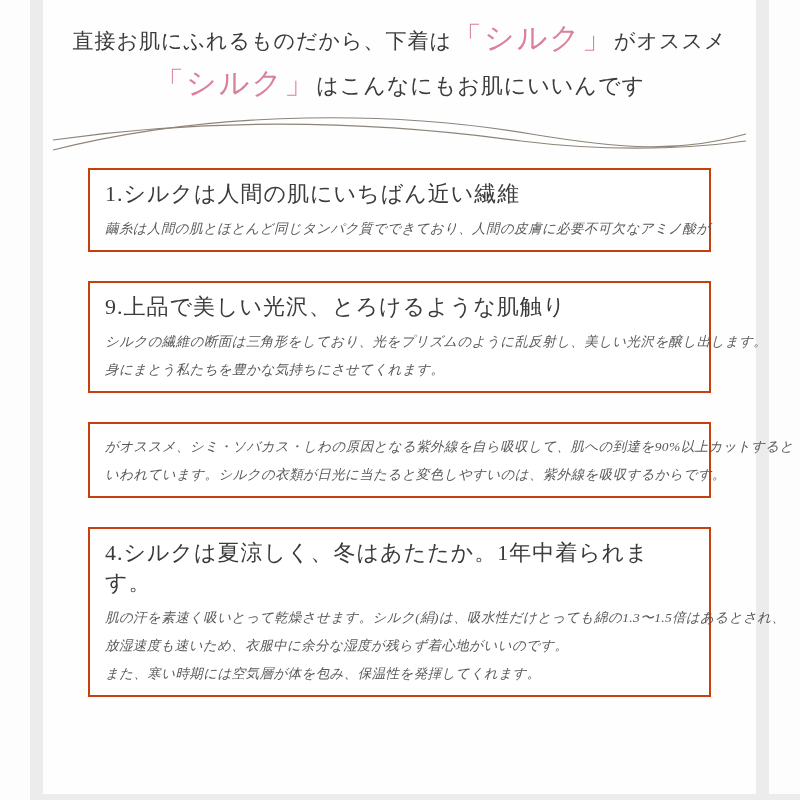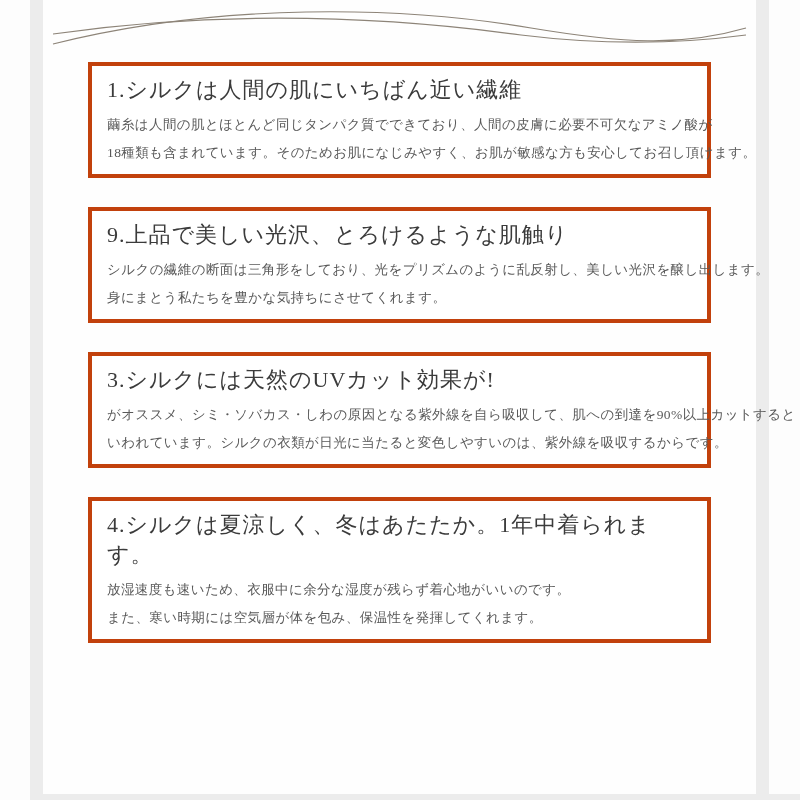--- a/index.html
+++ b/index.html
@@ -15,77 +15,84 @@
   .content{position:absolute;left:43px;top:0;width:713px;background:#fefefe;height:794px;}
   .page-header{text-align:center;padding-top:18px;}
   .h-line{color:#3b3b3b;letter-spacing:1px;white-space:nowrap;}
   .h-line1{font-size:21px;line-height:40px;}
   .h-line2{font-size:22px;line-height:40px;margin-top:2px;}
   .silk{color:#d9809a;font-size:30px;letter-spacing:2px;}
   .wave-wrap{margin:4px 8px 0 8px;height:46px;}
   .cards{padding-top:12px;}
   .card{
     margin:0 45px 29px 45px;
-    border:4px solid #c2410c;
+    border:2px solid #c2410c;
     background:#ffffff;
     padding:9px 16px 7px 15px;
   }
   .card-title{
     font-size:22px;color:#3b3b3b;letter-spacing:1px;
     line-height:30px;margin:0 0 6px 0;font-weight:normal;
   }
   .card-body{font-size:13.5px;color:#595959;letter-spacing:0.4px;}
-  .card-body .line{line-height:28px;white-space:nowrap;}
+  .card-body .line{line-height:28px;white-space:nowrap;font-style:italic;}
 </style>
 </head>
 <body>
 
 <div class="stripe stripe-left"></div>
 <div class="stripe stripe-right"></div>
 <div class="strip-bottom"></div>
 
 <div class="content">
 
+  <div class="page-header">
+    <div class="h-line h-line1">
+      <span>直接お肌にふれるものだから、下着は</span><span class="silk">「シルク」</span><span>がオススメ</span>
+    </div>
+    <div class="h-line h-line2">
+      <span class="silk">「シルク」</span><span>はこんなにもお肌にいいんです</span>
+    </div>
+  </div>
 
   <div class="wave-wrap">
     <svg width="697" height="46" viewBox="0 0 697 46">
       <path d="M 2,40 C 170,-2 350,2 480,24 C 570,39 630,43 695,24" fill="none" stroke="#8d8478" stroke-width="1.2"></path>
       <path d="M 2,30 C 170,6 330,12 470,31 C 575,44 650,37 695,31" fill="none" stroke="#8d8478" stroke-width="1.2"></path>
     </svg>
   </div>
 
   <div class="cards">
 
     <div class="card">
       <h2 class="card-title">1.シルクは人間の肌にいちばん近い繊維</h2>
       <div class="card-body">
         <div class="line">繭糸は人間の肌とほとんど同じタンパク質でできており、人間の皮膚に必要不可欠なアミノ酸が</div>
-        <div class="line">18種類も含まれています。そのためお肌になじみやすく、お肌が敏感な方も安心してお召し頂けます。</div>
       </div>
     </div>
 
     <div class="card">
       <h2 class="card-title">9.上品で美しい光沢、とろけるような肌触り</h2>
       <div class="card-body">
         <div class="line">シルクの繊維の断面は三角形をしており、光をプリズムのように乱反射し、美しい光沢を醸し出します。</div>
         <div class="line">身にまとう私たちを豊かな気持ちにさせてくれます。</div>
       </div>
     </div>
 
     <div class="card">
-      <h2 class="card-title">3.シルクには天然のUVカット効果が!</h2>
       <div class="card-body">
         <div class="line">がオススメ、シミ・ソバカス・しわの原因となる紫外線を自ら吸収して、肌への到達を90%以上カットすると</div>
         <div class="line">いわれています。シルクの衣類が日光に当たると変色しやすいのは、紫外線を吸収するからです。</div>
       </div>
     </div>
 
     <div class="card">
       <h2 class="card-title">4.シルクは夏涼しく、冬はあたたか。1年中着られます。</h2>
       <div class="card-body">
+        <div class="line">肌の汗を素速く吸いとって乾燥させます。シルク(絹)は、吸水性だけとっても綿の1.3〜1.5倍はあるとされ、</div>
         <div class="line">放湿速度も速いため、衣服中に余分な湿度が残らず着心地がいいのです。</div>
         <div class="line">また、寒い時期には空気層が体を包み、保温性を発揮してくれます。</div>
 
       </div>
     </div>
 
   </div>
 </div>
 
 </body></html>

